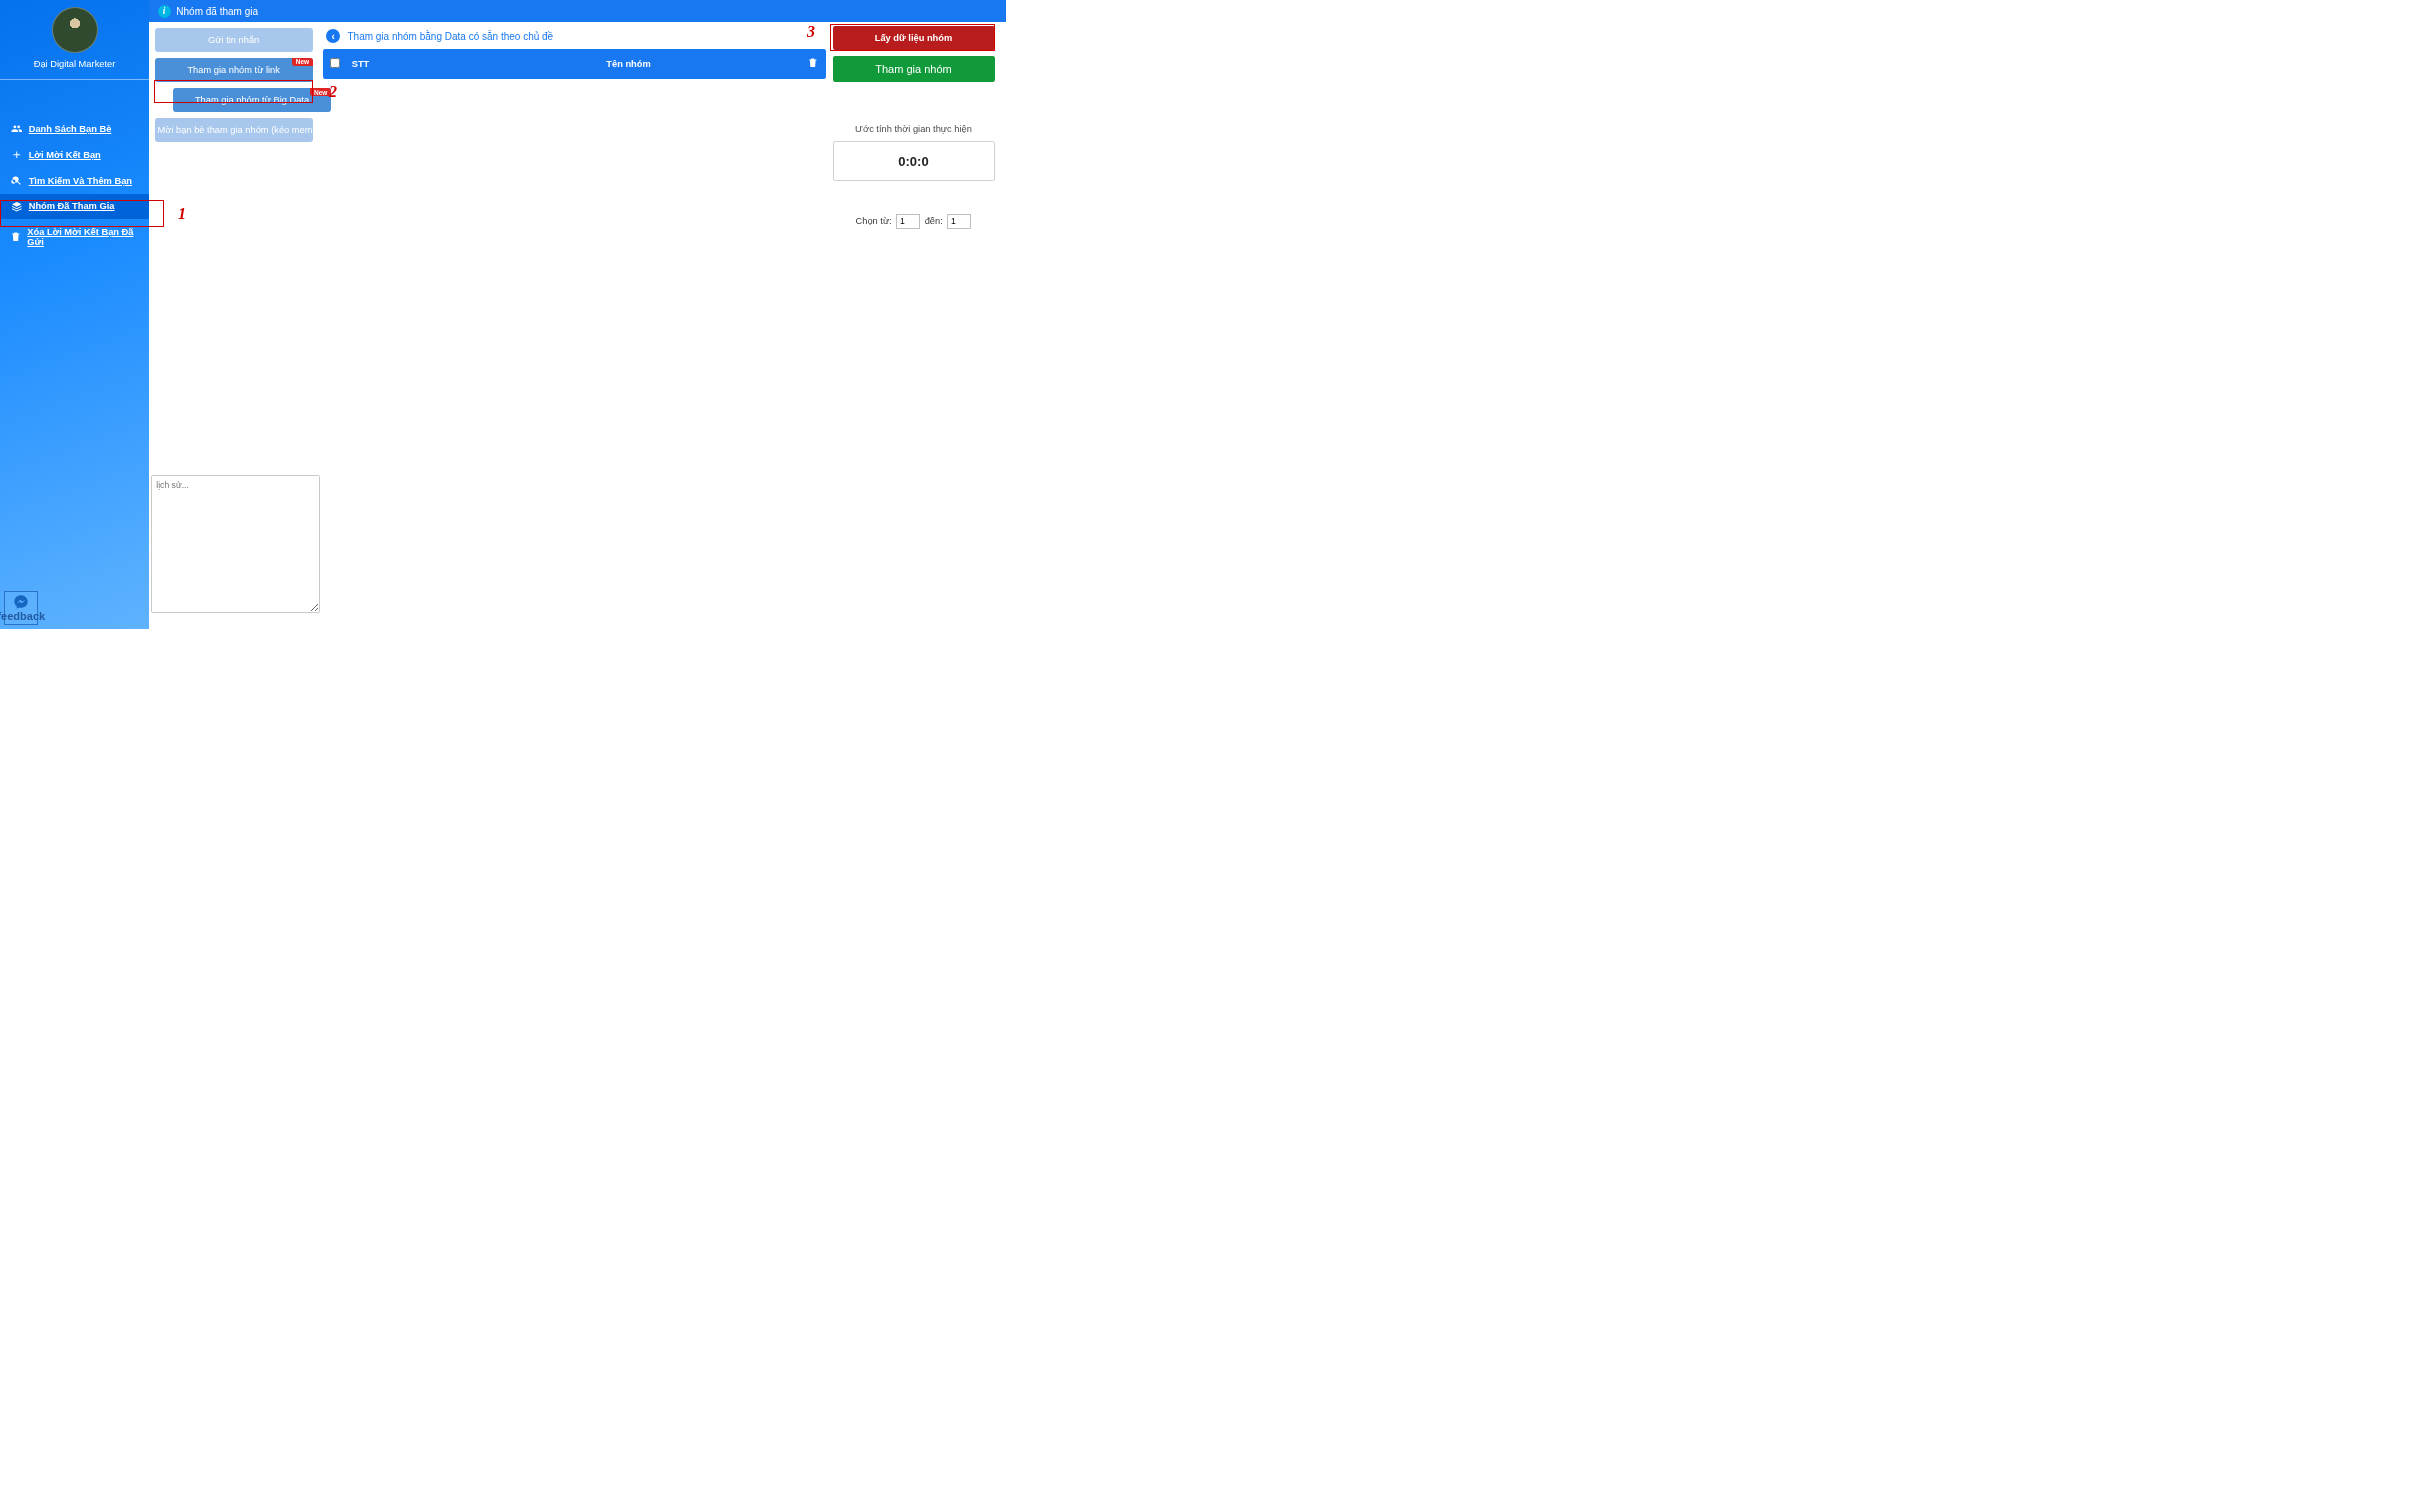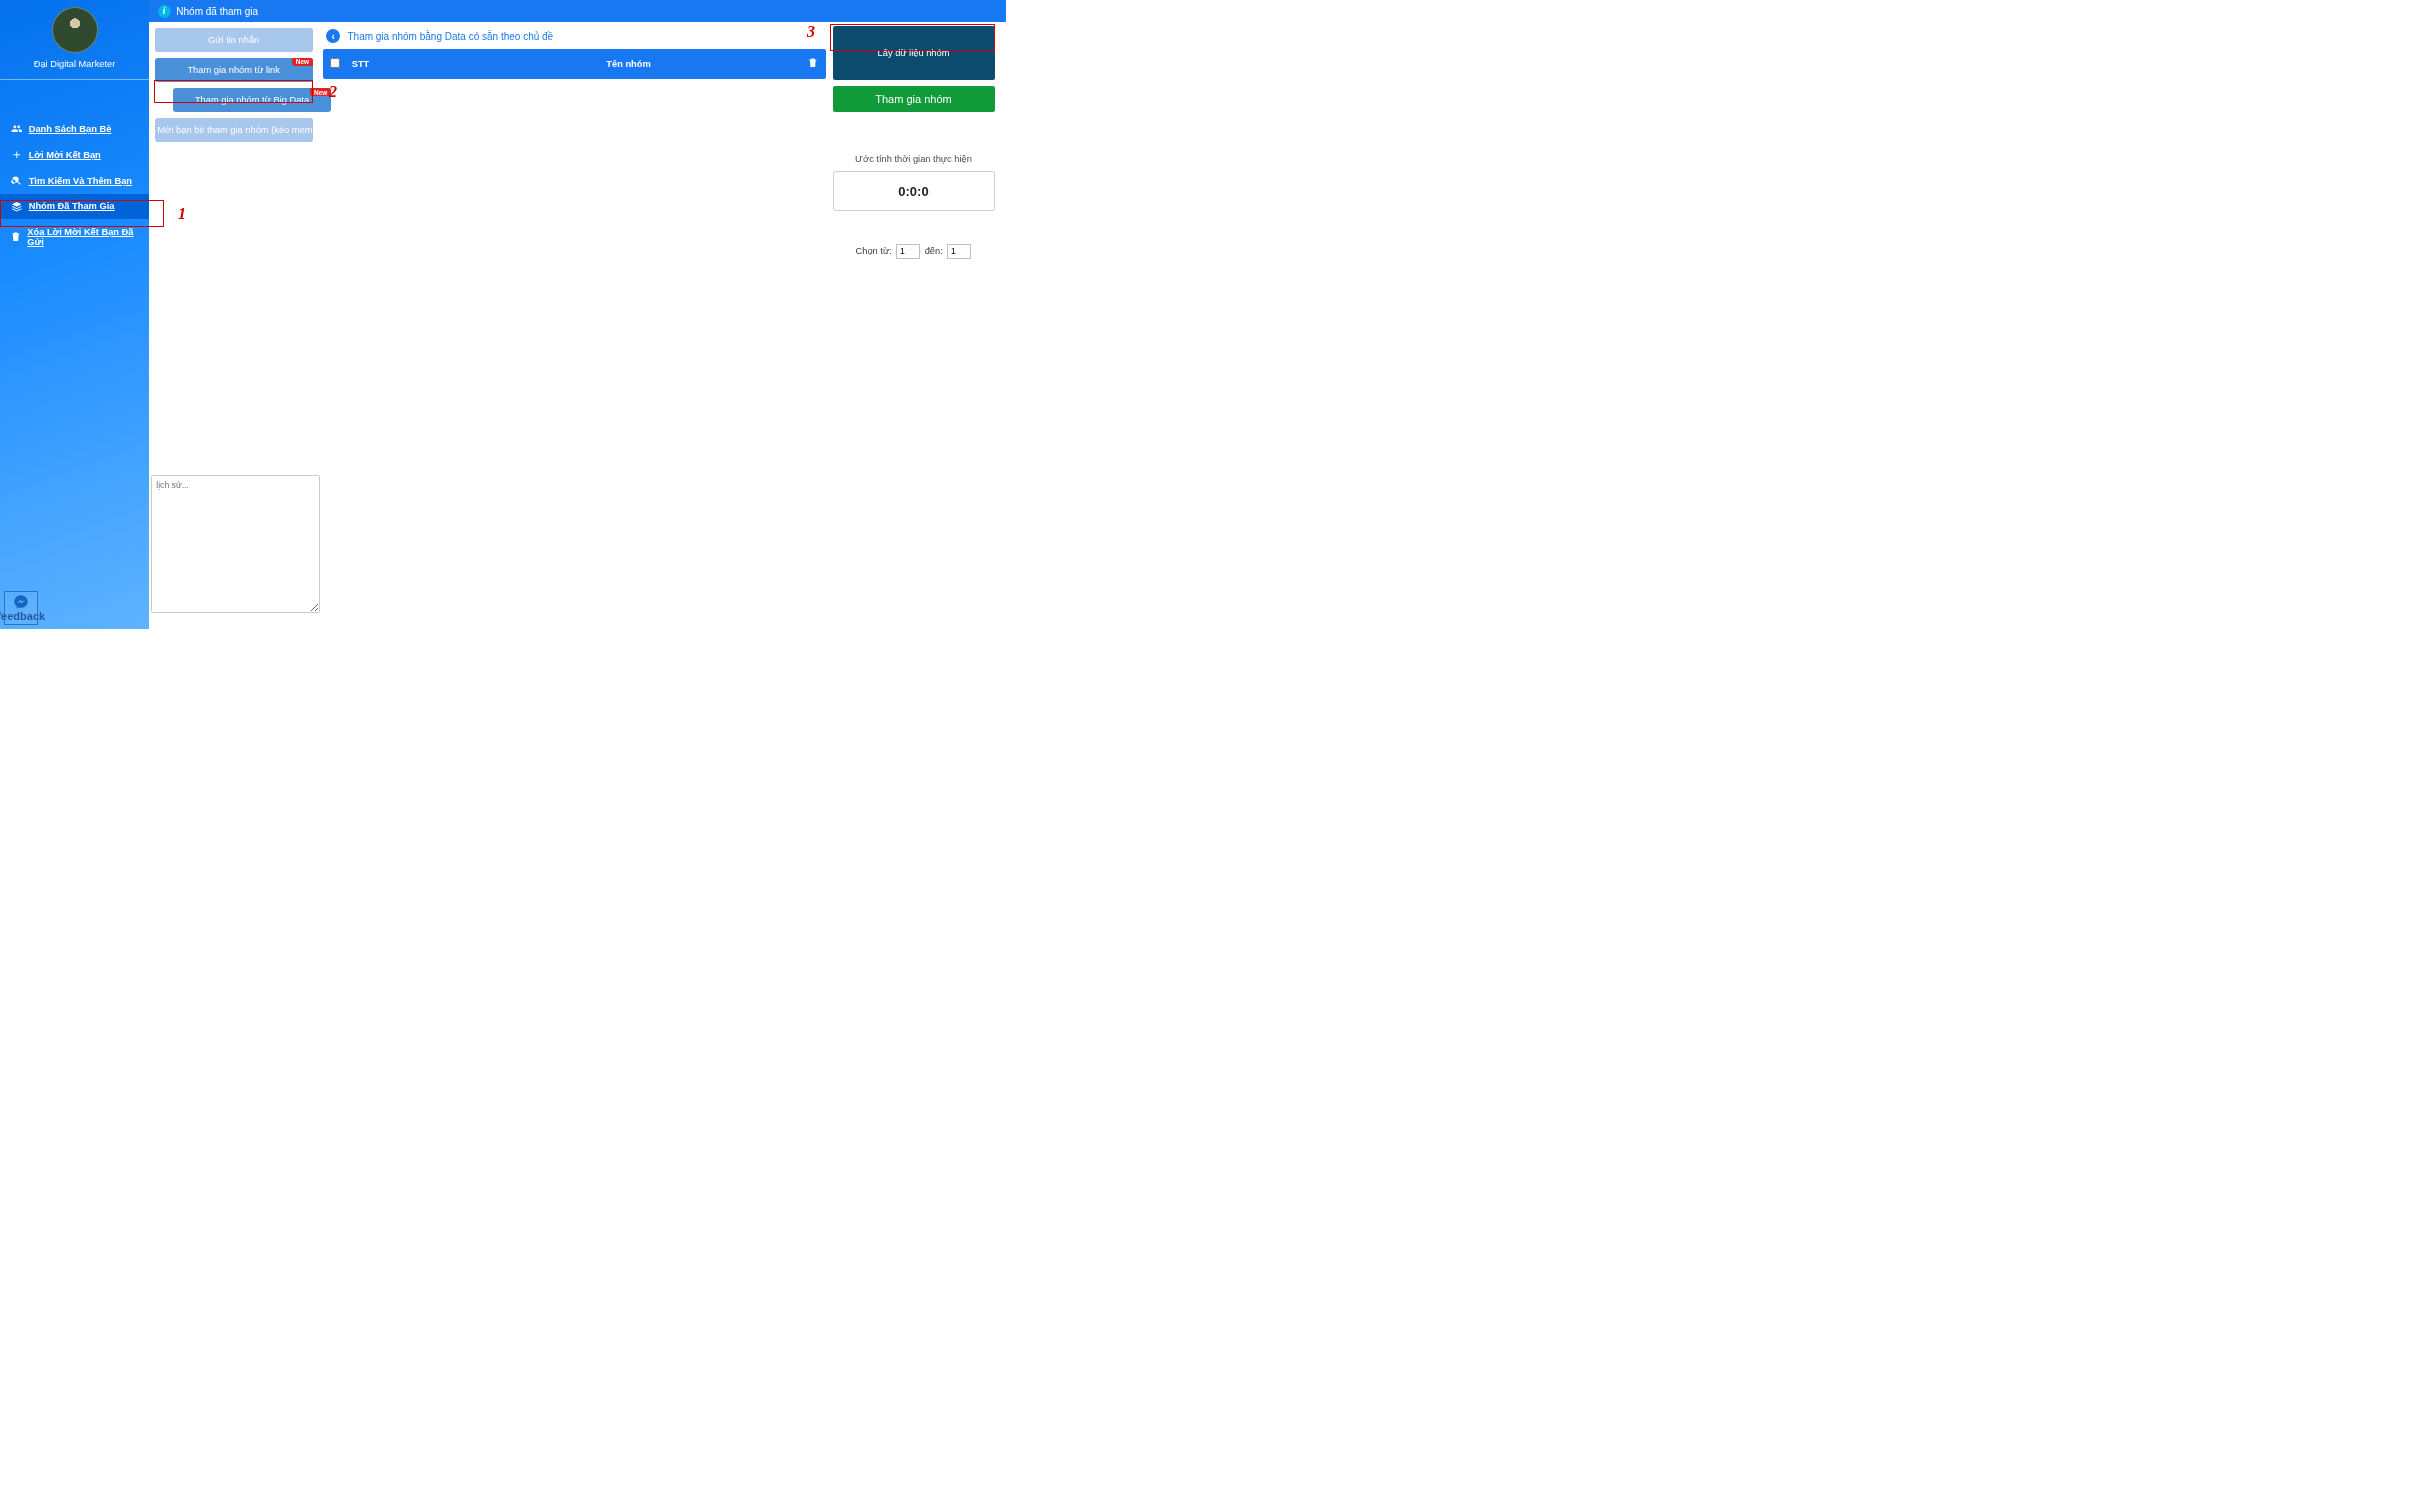--- a/index.html
+++ b/index.html
@@ -122,24 +122,25 @@
   .th-trash { width: 21.5px; text-align: right; }
   .th-trash svg { width:11.5px; height:11.5px; fill:#fff; }
 
   
   .rightpanel {
     position: absolute; top: 26px; right: 11.5px; width: 162px;
     text-align: center;
     color: #333;
   }
   .btn-primary {
-    display: block; width: 100%; padding: 22px 0;
-    background: #0c4a6e; color: #fff;
+    display: block; width: 100%; padding: 7px 0;
+    background: #b91c1c; color: #fff;
     border: none; border-radius: 2.2px; font-size: 9.3px;
     cursor: pointer;
+    font-weight: bold;
   }
   .btn-success {
     display: block; width: 100%; padding: 7.2px 0;
     margin-top: 5.7px;
     background: #119a3a; color: #fff;
     border: none; border-radius: 2.2px; font-size: 11px;
     cursor: pointer;
   }
   .est-label { margin-top: 42px; font-size: 9.3px; color: #4a4a4a; }
   .timer-box {

